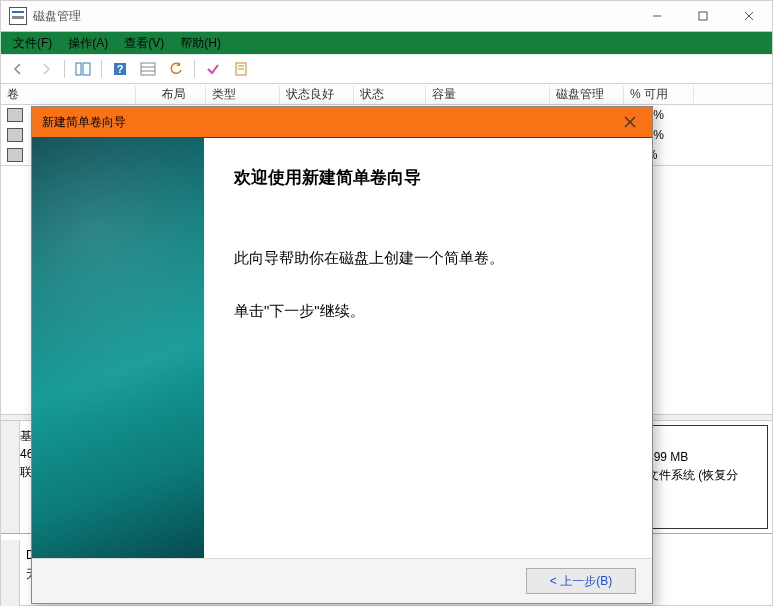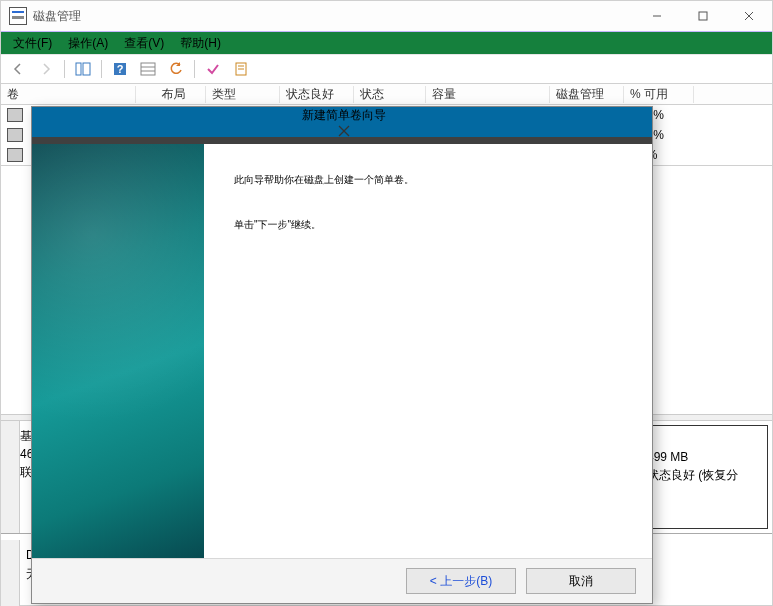--- a/index.html
+++ b/index.html
@@ -214,23 +214,22 @@
     border:1px solid #888;
     box-shadow:4px 4px 12px rgba(0,0,0,0.25);
     display:flex;
     flex-direction:column;
   }
   .dlg-titlebar {
     height:30px;
     display:flex;
     align-items:center;
     padding:0 6px 0 10px;
-    background:#0369a1;
-    border-bottom:7px solid #404040;
-    flex-direction:column;
+    background:#f97316;
+    border-bottom:1px solid #404040;
   }
   .dlg-titlebar .spacer{flex:1;}
   .dlg-close {
     width:32px;height:24px;
     display:flex;align-items:center;justify-content:center;
     font-size:15px;
   }
   .dlg-body {
     flex:1;
     display:flex;
@@ -245,21 +244,21 @@
   .dlg-content {
     flex:1;
     padding:28px 18px 10px 30px;
   }
   .dlg-heading {
     font-size:17px;
     font-weight:600;
     margin-bottom:58px;
   }
   .dlg-text {
-    font-size:10px;
+    font-size:15px;
     line-height:1.5;
     margin-bottom:30px;
   }
   .dlg-buttons {
     height:44px;
     border-top:1px solid #d8d8d8;
     display:flex;
     align-items:center;
     justify-content:flex-end;
     gap:10px;
@@ -423,21 +422,21 @@
     </div>
     <div style="flex:1"></div>
     <div class="disk-map" style="flex:0 0 auto;">
       <div class="part-strip"></div>
       <div class="part-solid"></div>
       <div class="part-strip2"></div>
       <div class="part-box">
         <div class="part-top"></div>
         <div class="part-body">
           <div>499 MB</div>
-          <div>状态良好 (恢复分</div>
+          <div>文件系统 (恢复分</div>
         </div>
       </div>
     </div>
   </div>
 
   <div class="cd-panel" style="height:78px;">
     <div class="cd-left"></div>
     <div class="cd-info">
       <div>D\</div>
       <div>无媒体</div>
@@ -451,23 +450,23 @@
       <div class="dlg-close">
         <svg width="12" height="12" viewBox="0 0 12 12">
             <line x1="1" y1="1" x2="11" y2="11" stroke="#333" stroke-width="1.2"></line>
             <line x1="11" y1="1" x2="1" y2="11" stroke="#333" stroke-width="1.2"></line>
           </svg>
       </div>
     </div>
     <div class="dlg-body">
       <div class="dlg-side"></div>
       <div class="dlg-content">
+        <div class="dlg-heading">欢迎使用新建简单卷向导</div>
         <div class="dlg-text">此向导帮助你在磁盘上创建一个简单卷。</div>
         <div class="dlg-text">单击"下一步"继续。</div>
       </div>
     </div>
     <div class="dlg-buttons">
       <div class="btn disabled">&lt; 上一步(B)</div>
-      <div class="btn">取消</div>
     </div>
   </div>
 
 </div>
 
 </body></html>

